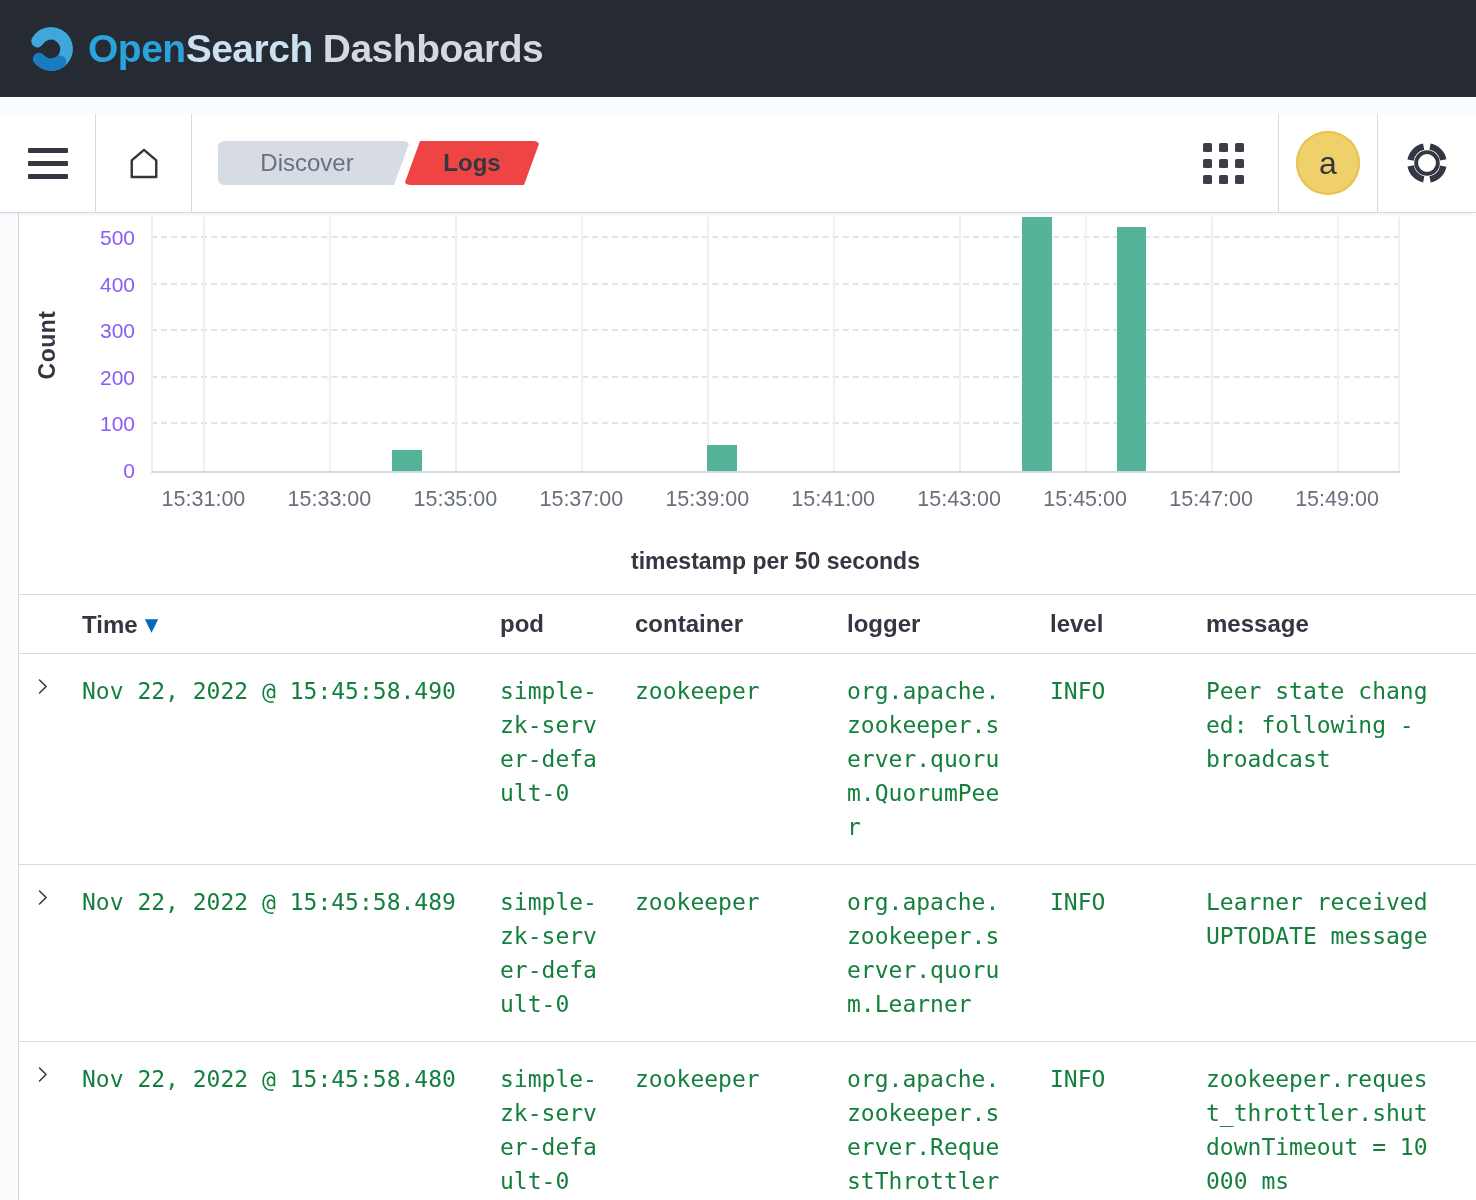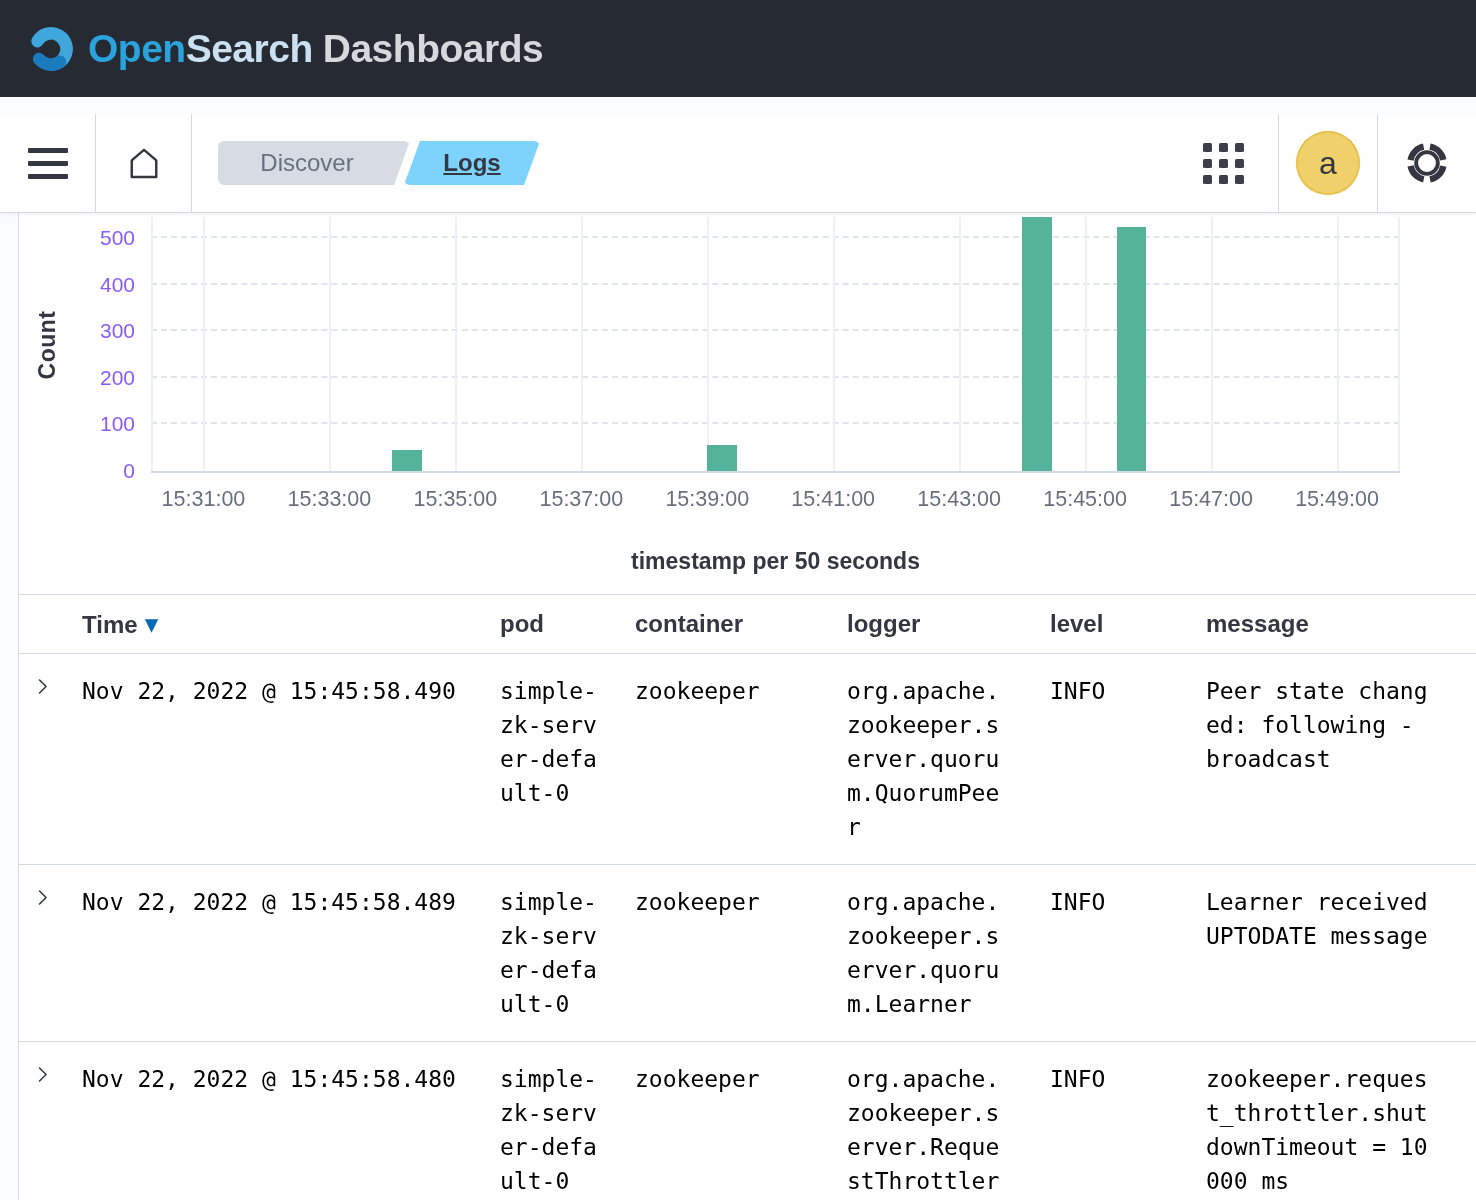--- a/index.html
+++ b/index.html
@@ -23,22 +23,22 @@
   .nav-divider { width:1px; background:#d3dae6; height:100%; }
   .w95 { width:95px; } .w98 { width:98px; }
   .hamburger { width:40px; height:31px; display:flex; flex-direction:column; justify-content:space-between; cursor:pointer; }
   .hamburger span { display:block; height:5px; background:#343741; border-radius:1px; }
   .crumbs { display:flex; align-items:center; margin-left:26px; }
   .crumb { height:44px; display:flex; align-items:center; justify-content:center;
            font-size:24px; border-radius:6px; cursor:pointer; }
   .crumb-discover { width:192px; background:#d7dce4; color:#69707d;
            clip-path:polygon(0 0, 100% 0, calc(100% - 16px) 100%, 0 100%);
            padding-right:14px; }
-  .crumb-logs { width:136px; background:#7dd3fc; color:#343741; font-weight:600; margin-left:-6px;
-           clip-path:polygon(16px 0, 100% 0, calc(100% - 16px) 100%, 0 100%);text-decoration:underline; }
+  .crumb-logs { width:136px; background:#ef4444; color:#343741; font-weight:600; margin-left:-6px;
+           clip-path:polygon(16px 0, 100% 0, calc(100% - 16px) 100%, 0 100%); }
   .spacer { flex:1; }
   .grid-icon { width:41px; height:41px; display:grid; grid-template-columns:repeat(3,9px);
                grid-template-rows:repeat(3,9px); gap:7px; cursor:pointer; }
   .grid-icon i { background:#3b3f48; border-radius:1.5px; }
   .nav-grid-cell { width:110px; }
   .avatar { width:64px; height:64px; border-radius:50%; background:#f0d06b;
             box-shadow:inset 0 0 0 2px #e8c252; color:#343741; font-size:32px;
             display:flex; align-items:center; justify-content:center; cursor:pointer; }
 
   
@@ -62,21 +62,21 @@
              font-size:23px; font-weight:bold; color:#343741; }
 
   
   .log-table { margin-top:8px; }
   .t-grid { display:grid; grid-template-columns:63px 418px 135px 212px 203px 156px 1fr; }
   .t-head { border-top:1px solid #d3dae6; border-bottom:1px solid #d3dae6; height:60px;
             align-items:center; }
   .t-head .hcell { font-size:24px; font-weight:bold; color:#343741; cursor:pointer; }
   .sort-arrow { color:#006bb4; font-size:24px; margin-left:8px; vertical-align:1px; }
   .t-row { border-bottom:1px solid #d3dae6; padding:20px 0; align-items:start; }
-  .mono { font-family:"DejaVu Sans Mono", monospace; font-size:23px; line-height:34px; color:#000000; }
+  .mono { font-family:"DejaVu Sans Mono", monospace; font-size:23px; line-height:34px; color:#15803d; }
   .c-time { white-space:nowrap; }
   .wrap { word-break:break-all; display:block; }
   .w-pod { width:calc(7ch + 3px); }
   .w-logger { width:calc(11ch + 3px); }
   .w-msg { width:calc(16ch + 3px); }
   .expander { background:none; border:none; margin-left:14px; margin-top:3px; cursor:pointer; padding:0; }
   svg { display:block; }
 </style>
 </head>
 <body>

